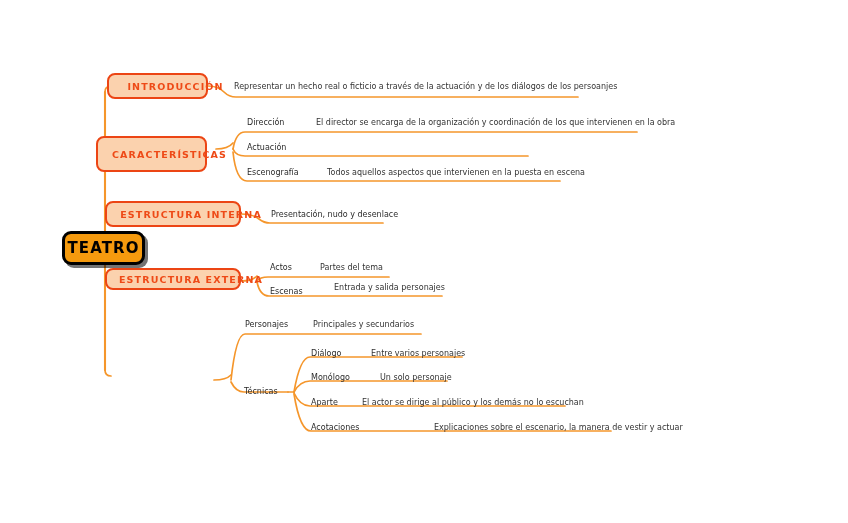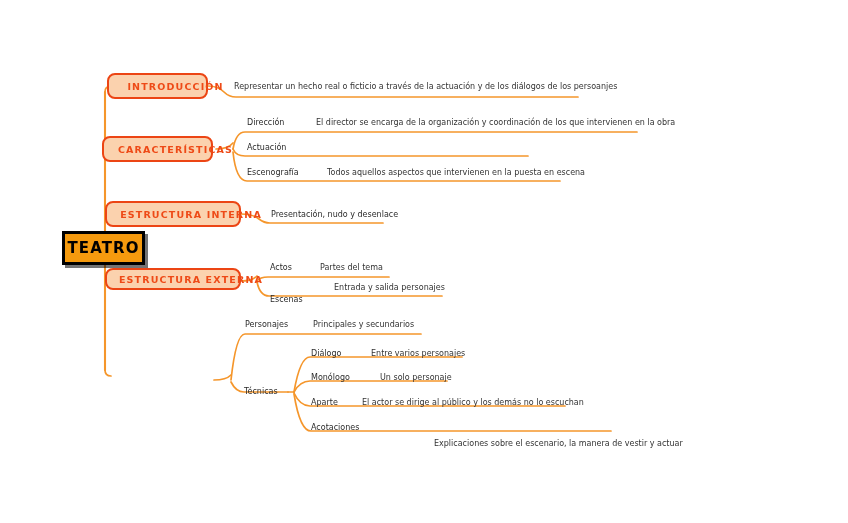--- a/index.html
+++ b/index.html
@@ -26,21 +26,21 @@
     height: 523px;
     pointer-events: none;
   }
 
   
   .root-node {
     position: absolute;
     box-sizing: border-box;
     background: #F59A0E;
     border: 3px solid #000000;
-    border-radius: 0;
+    border-radius: 9px;
     box-shadow: 3px 3px 0 rgba(0,0,0,0.55);
     display: flex;
     align-items: center;
     justify-content: center;
     z-index: 6;
   }
   .root-node .root-label {
     font-family: "DejaVu Sans", sans-serif;
     font-size: 15px;
     font-weight: bold;
@@ -126,21 +126,21 @@
   </svg>
 
   <div class="root-node" style="left:62px; top:231px; width:83px; height:34px;">
     <span class="root-label">TEATRO</span>
   </div>
 
   <div class="branch-node" style="left:107px; top:73px; width:101px; height:26px;">
     <span class="branch-label">INTRODUCCIÓN</span>
   </div>
 
-  <div class="branch-node" style="left:102px; top:136px; width:111px; height:26px;">
+  <div class="branch-node" style="left:96px; top:136px; width:111px; height:36px;">
     <span class="branch-label">CARACTERÍSTICAS</span>
   </div>
 
   <div class="branch-node" style="left:105px; top:201px; width:136px; height:26px;">
     <span class="branch-label">ESTRUCTURA INTERNA</span>
   </div>
 
   <div class="branch-node" style="left:105px; top:268px; width:136px; height:22px;">
     <span class="branch-label">ESTRUCTURA EXTERNA</span>
   </div>
@@ -154,33 +154,33 @@
   <div class="wire-text mid" style="left:247px; top:144px;">Actuación</div>
 
   <div class="wire-text mid" style="left:247px; top:169px;">Escenografía</div>
   <div class="wire-text" style="left:327px; top:169px;">Todos aquellos aspectos que intervienen en la puesta en escena</div>
 
   <div class="wire-text mid" style="left:271px; top:211px;">Presentación, nudo y desenlace</div>
 
   <div class="wire-text mid" style="left:270px; top:264px;">Actos</div>
   <div class="wire-text" style="left:320px; top:264px;">Partes del tema</div>
 
-  <div class="wire-text mid" style="left:270px; top:296px;">Escenas</div>
+  <div class="wire-text mid" style="left:270px; top:288px;">Escenas</div>
   <div class="wire-text" style="left:334px; top:284px;">Entrada y salida personajes</div>
 
   <div class="wire-text mid" style="left:245px; top:321px;">Personajes</div>
   <div class="wire-text" style="left:313px; top:321px;">Principales y secundarios</div>
 
   <div class="wire-text mid" style="left:244px; top:388px;">Técnicas</div>
 
   <div class="wire-text mid" style="left:311px; top:350px;">Diálogo</div>
   <div class="wire-text" style="left:371px; top:350px;">Entre varios personajes</div>
 
   <div class="wire-text mid" style="left:311px; top:374px;">Monólogo</div>
   <div class="wire-text" style="left:380px; top:374px;">Un solo personaje</div>
 
   <div class="wire-text mid" style="left:311px; top:399px;">Aparte</div>
   <div class="wire-text" style="left:362px; top:399px;">El actor se dirige al público y los demás no lo escuchan</div>
 
   <div class="wire-text mid" style="left:311px; top:424px;">Acotaciones</div>
-  <div class="wire-text" style="left:387px; top:440px;padding-left:47px;">Explicaciones sobre el escenario, la manera de vestir y actuar</div>
+  <div class="wire-text" style="left:387px; top:424px;padding-left:47px;">Explicaciones sobre el escenario, la manera de vestir y actuar</div>
 
 </div>
 
 </body></html>

